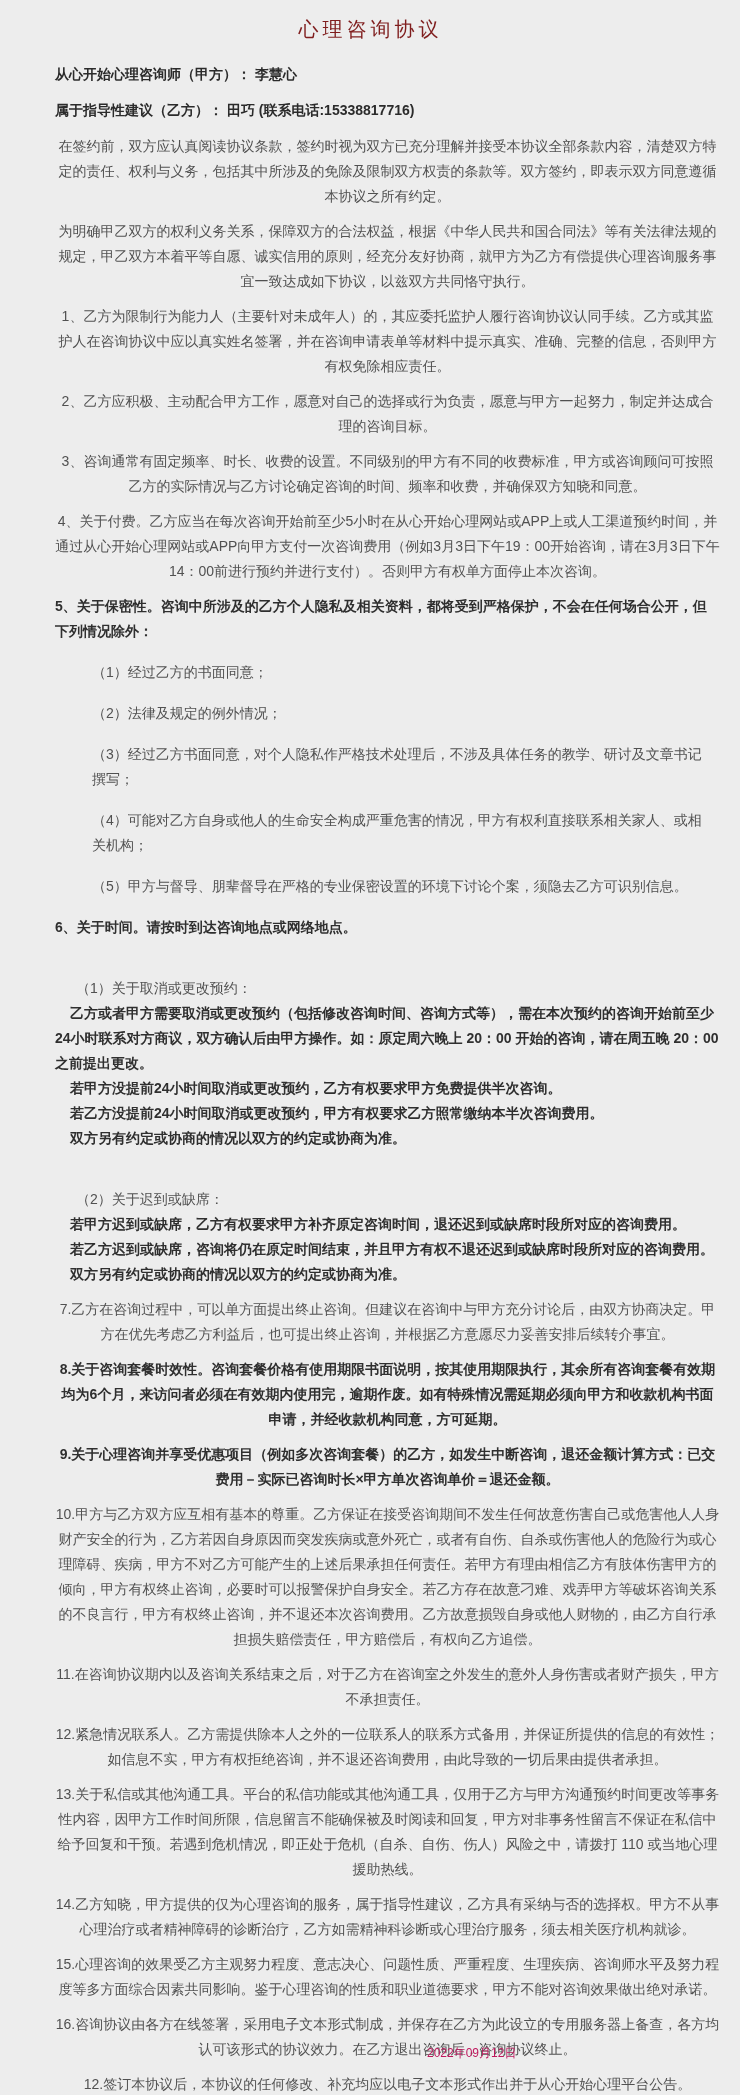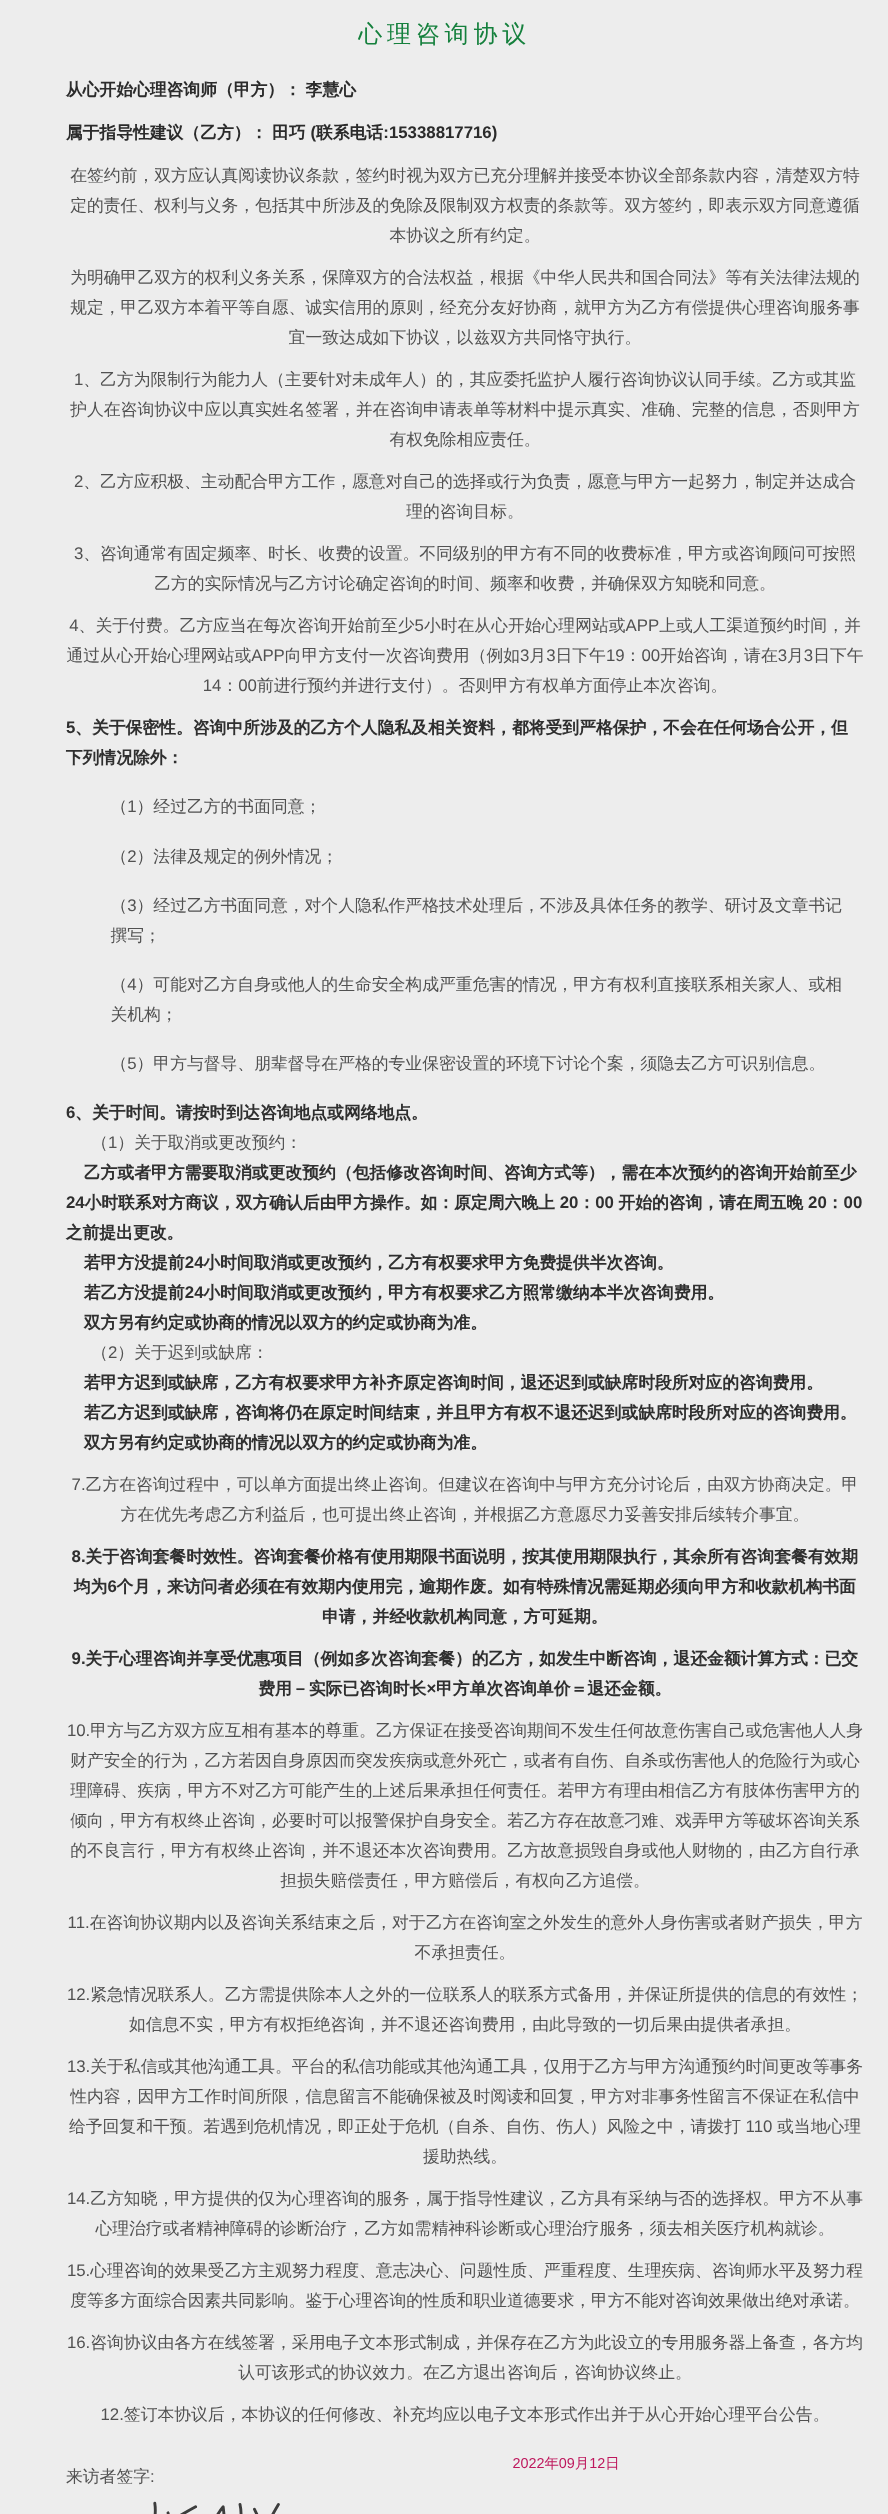--- a/index.html
+++ b/index.html
@@ -14,21 +14,21 @@
     width:740px;
     height:2095px;
     box-sizing:border-box;
     padding:10px 20px 0 55px;
     overflow:hidden;
     background:#ededed;
   }
   .title {
     font-size:20px;
     font-weight:400;
-    color:#15803d;
+    color:#7f1d1d;
     letter-spacing:4px;
     text-align:center;
     position:relative;
     left:-17px;
     margin:4px 0 18px 0;
     line-height:30px;
   }
   .party {
     font-size:14px;
     font-weight:700;
@@ -51,21 +51,21 @@
     line-height:25px;
     padding-left:21px;
     margin:16px;
   }
   .block { margin:0 0 10px 0; }
   .line {
     font-size:14px;
     line-height:25px;
     margin:0;
   }
-  .sub-label { padding-left:21px; }
+  .sub-label { padding-left:21px;margin-top:36px; }
   .indent { text-indent:15px; }
   .sign-label {
     font-size:14px;
     line-height:25px;
     margin:26px 0 8px 0;
   }
   .signature-wrap { margin-left:18px; }
   .date-row {
     position:absolute;
     left:427px;

